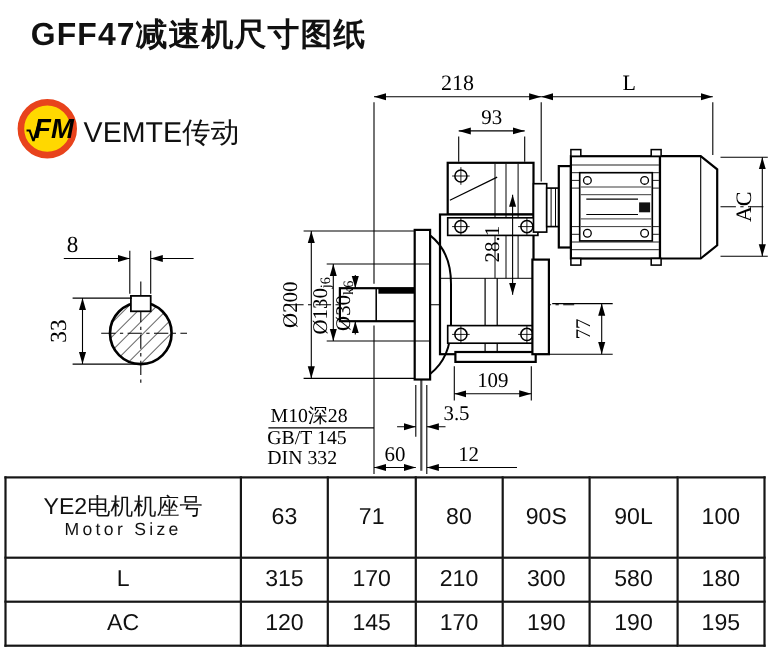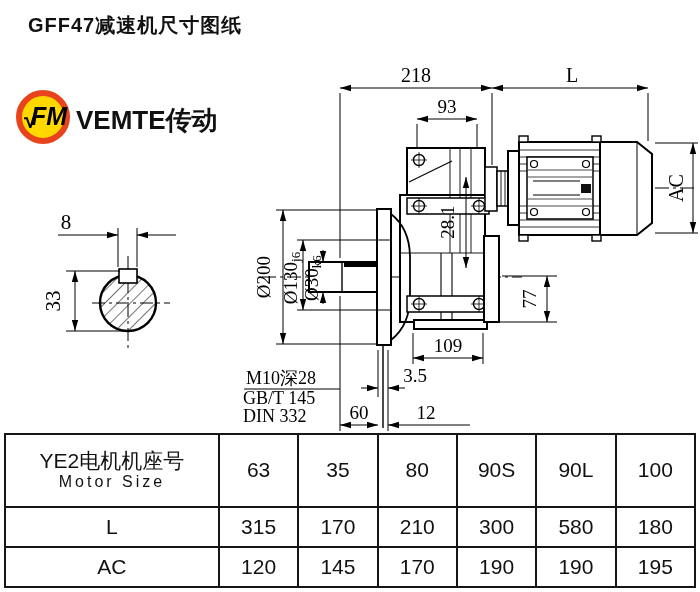--- a/index.html
+++ b/index.html
@@ -1,27 +1,27 @@
 <!DOCTYPE html>
 <html><head>
 <meta charset="utf-8">
 <style>
   html,body{margin:0;padding:0;}
   body{
     width:700px;height:592px;position:relative;background:#ffffff;
     font-family:"Liberation Sans",sans-serif;color:#111;overflow:hidden;
   }
   .title{
-    position:absolute;left:28px;top:12px;font-size:20px;font-weight:bold;
+    position:absolute;left:28px;top:12px;font-size:29px;font-weight:bold;
     letter-spacing:1px;white-space:nowrap;
   }
   .logo{position:absolute;left:15px;top:89px;width:260px;height:58px;}
   .logo svg{position:absolute;left:0;top:0;}
   .brand{
-    position:absolute;left:61px;top:14px;font-size:26px;font-weight:bold;
+    position:absolute;left:61px;top:14px;font-size:26px;font-weight:normal;
     letter-spacing:0px;white-space:nowrap;
   }
   .drawing{position:absolute;left:0;top:0;}
   .dim-table{
     position:absolute;left:4px;top:433px;width:692px;height:155px;
     border-collapse:collapse;table-layout:fixed;
   }
   .dim-table td{
     border:2px solid #161616;text-align:center;vertical-align:middle;
     font-size:21px;padding:0;line-height:1.15;
@@ -228,21 +228,21 @@
       <col>
       <col>
   </colgroup>
   <tbody>
       <tr class="hdr">
     <td>
       <div class="hdr-cn">YE2电机机座号</div>
       <div class="hdr-en">Motor Size</div>
     </td>
     <td>63</td>
-    <td>35</td>
+    <td>71</td>
     <td>80</td>
     <td>90S</td>
     <td>90L</td>
     <td>100</td>
   </tr>
   <tr class="row">
     <td>L</td>
     <td>315</td>
     <td>170</td>
     <td>210</td>

